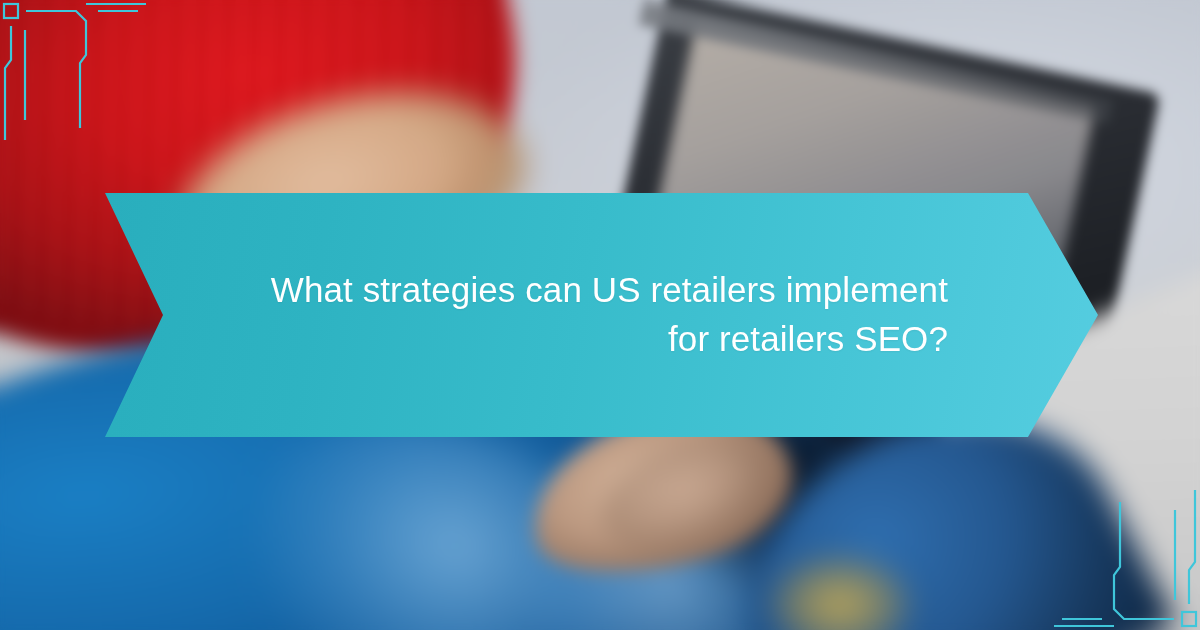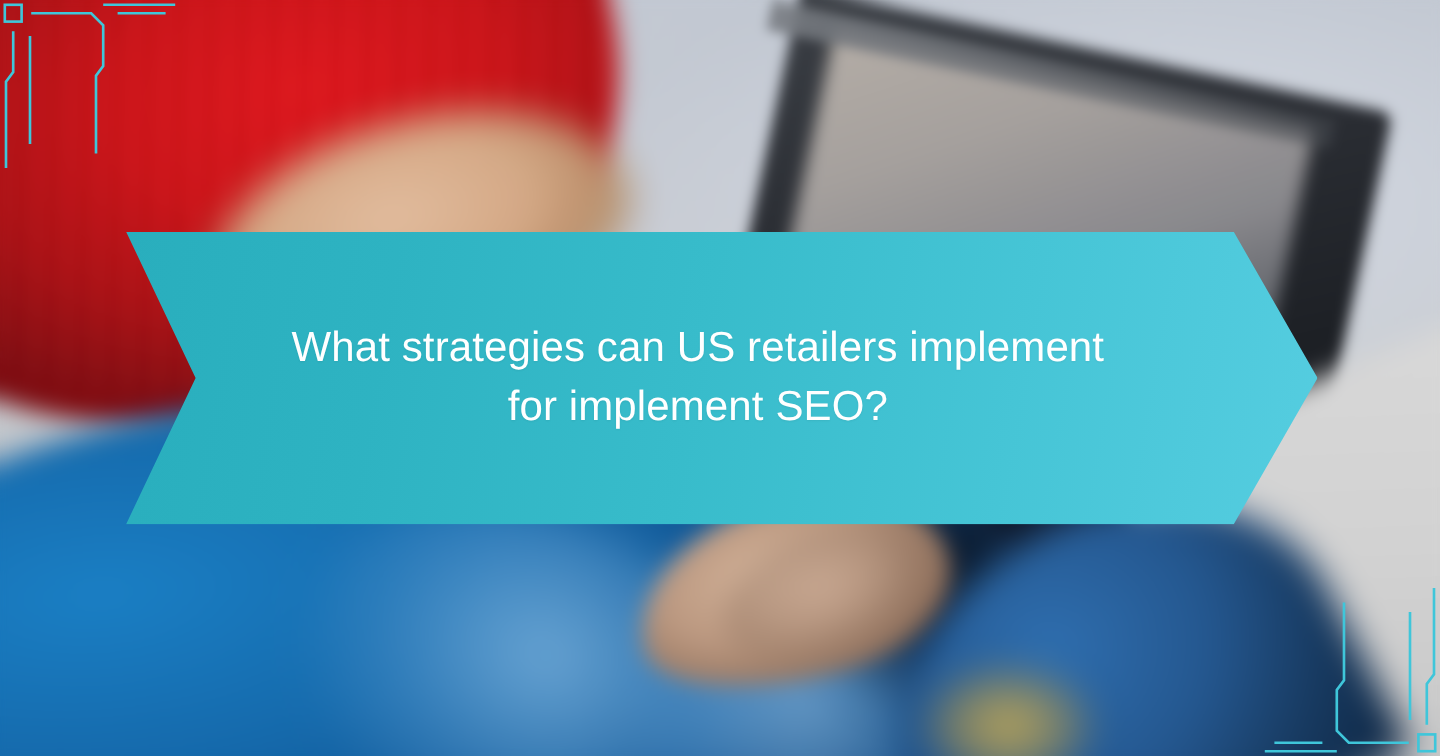--- a/index.html
+++ b/index.html
@@ -256,21 +256,21 @@
     clip-path: polygon(0% 0%, 92.95% 0%, 100% 50%, 92.95% 100%, 0% 100%, 5.84% 50%);
   }
   .banner-text {
     position: absolute;
     left: 110px;
     right: 150px;
     top: 0;
     height: 100%;
     display: flex;
     flex-direction: column;
-    align-items: center;
+    align-items: flex-end;
     justify-content: center;
     gap: 4px;
     color: #ffffff;
     text-align: center;
   }
   .banner-line {
     font-size: 35px;
     font-weight: 400;
     line-height: 1.28;
     letter-spacing: .1px;
@@ -336,17 +336,17 @@
       <path d="M 84 146 L 24 146"></path>
       <path d="M 72 139 L 32 139"></path>
       <path d="M 145 120 L 145 30"></path>
     </g>
   </svg>
 
   <div class="banner-wrap">
     <div class="banner-shape"></div>
     <div class="banner-text">
       <div class="banner-line">What strategies can US retailers implement</div>
-      <div class="banner-line">for implement SEO?</div>
+      <div class="banner-line">for retailers SEO?</div>
     </div>
   </div>
 
 </div>
 
 </body></html>

